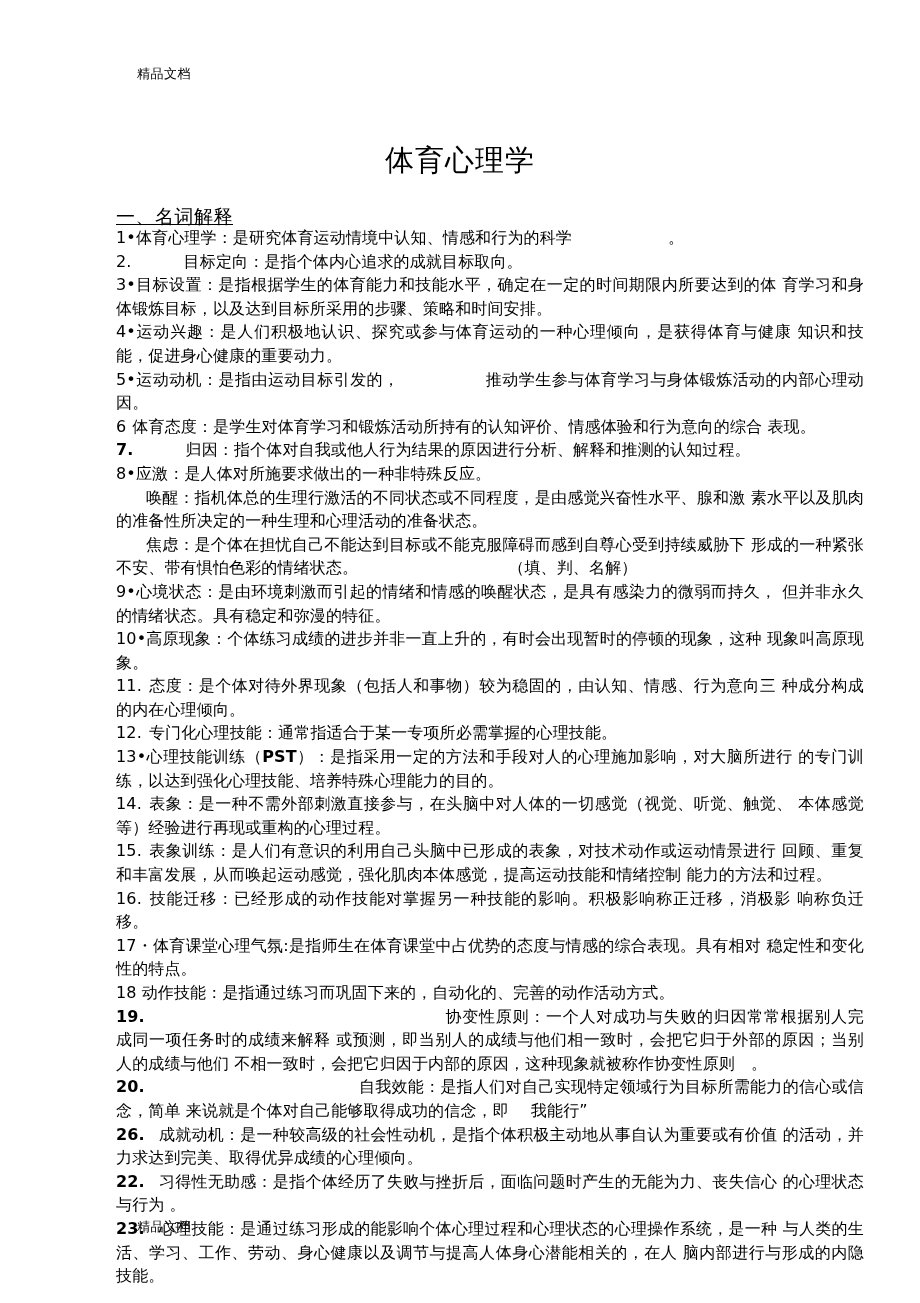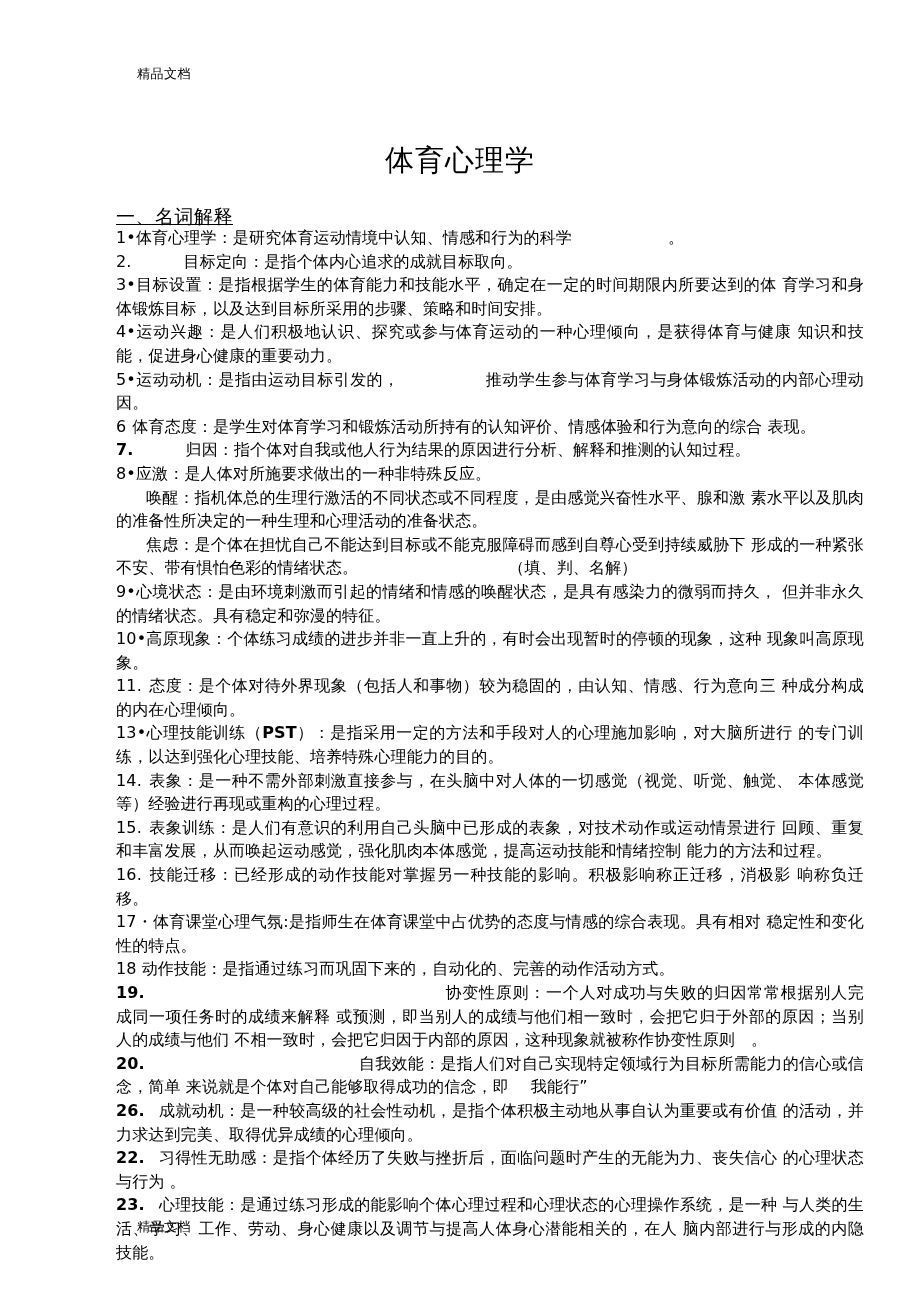--- a/index.html
+++ b/index.html
@@ -120,20 +120,21 @@
     <p class="para indent"><span>唤醒：</span><span>指机体总的生理行激活的不同状态或不同程度，是由感觉兴奋性水平、腺和激 素水平以及肌肉的准备性所决定的一种生理和心理活动的准备状态。</span></p>
 
     <p class="para indent"><span>焦虑：</span><span>是个体在担忧自己不能达到目标或不能克服障碍而感到自尊心受到持续威胁下 形成的一种紧张不安、带有惧怕色彩的情绪状态。</span><span class="tag-right"></span><span>（填、判、名解）</span></p>
 
     <p class="para"><span>9•</span><span>心境状态：</span><span>是由环境刺激而引起的情绪和情感的唤醒状态，是具有感染力的微弱而持久， 但并非永久的情绪状态。具有稳定和弥漫的特征。</span></p>
 
     <p class="para"><span>10•</span><span>高原现象：</span><span>个体练习成绩的进步并非一直上升的，有时会出现暂时的停顿的现象，这种 现象叫高原现象。</span></p>
 
     <p class="para"><span>11.</span><span class="gap-sm" style="width:7px"></span><span>态度：</span><span>是个体对待外界现象（包括人和事物）较为稳固的，由认知、情感、行为意向三 种成分构成的内在心理倾向。</span></p>
 
+    <p class="para"><span>12.</span><span class="gap-sm" style="width:7px"></span><span>专门化心理技能：</span><span>通常指适合于某一专项所必需掌握的心理技能。</span></p>
 
     <p class="para"><span>13•</span><span>心理技能训练（<b>PST</b>）：</span><span>是指采用一定的方法和手段对人的心理施加影响，对大脑所进行 的专门训练，以达到强化心理技能、培养特殊心理能力的目的。</span></p>
 
     <p class="para"><span>14.</span><span class="gap-sm" style="width:7px"></span><span>表象：</span><span>是一种不需外部刺激直接参与，在头脑中对人体的一切感觉（视觉、听觉、触觉、 本体感觉等）经验进行再现或重构的心理过程。</span></p>
 
     <p class="para"><span>15.</span><span class="gap-sm" style="width:7px"></span><span>表象训练：</span><span>是人们有意识的利用自己头脑中已形成的表象，对技术动作或运动情景进行 回顾、重复和丰富发展，从而唤起运动感觉，强化肌肉本体感觉，提高运动技能和情绪控制 能力的方法和过程。</span></p>
 
     <p class="para"><span>16.</span><span class="gap-sm" style="width:7px"></span><span>技能迁移：</span><span>已经形成的动作技能对掌握另一种技能的影响。积极影响称正迁移，消极影 响称负迁移。</span></p>
 
     <p class="para"><span>17・</span><span>体育课堂心理气氛:</span><span>是指师生在体育课堂中占优势的态度与情感的综合表现。具有相对 稳定性和变化性的特点。</span></p>

